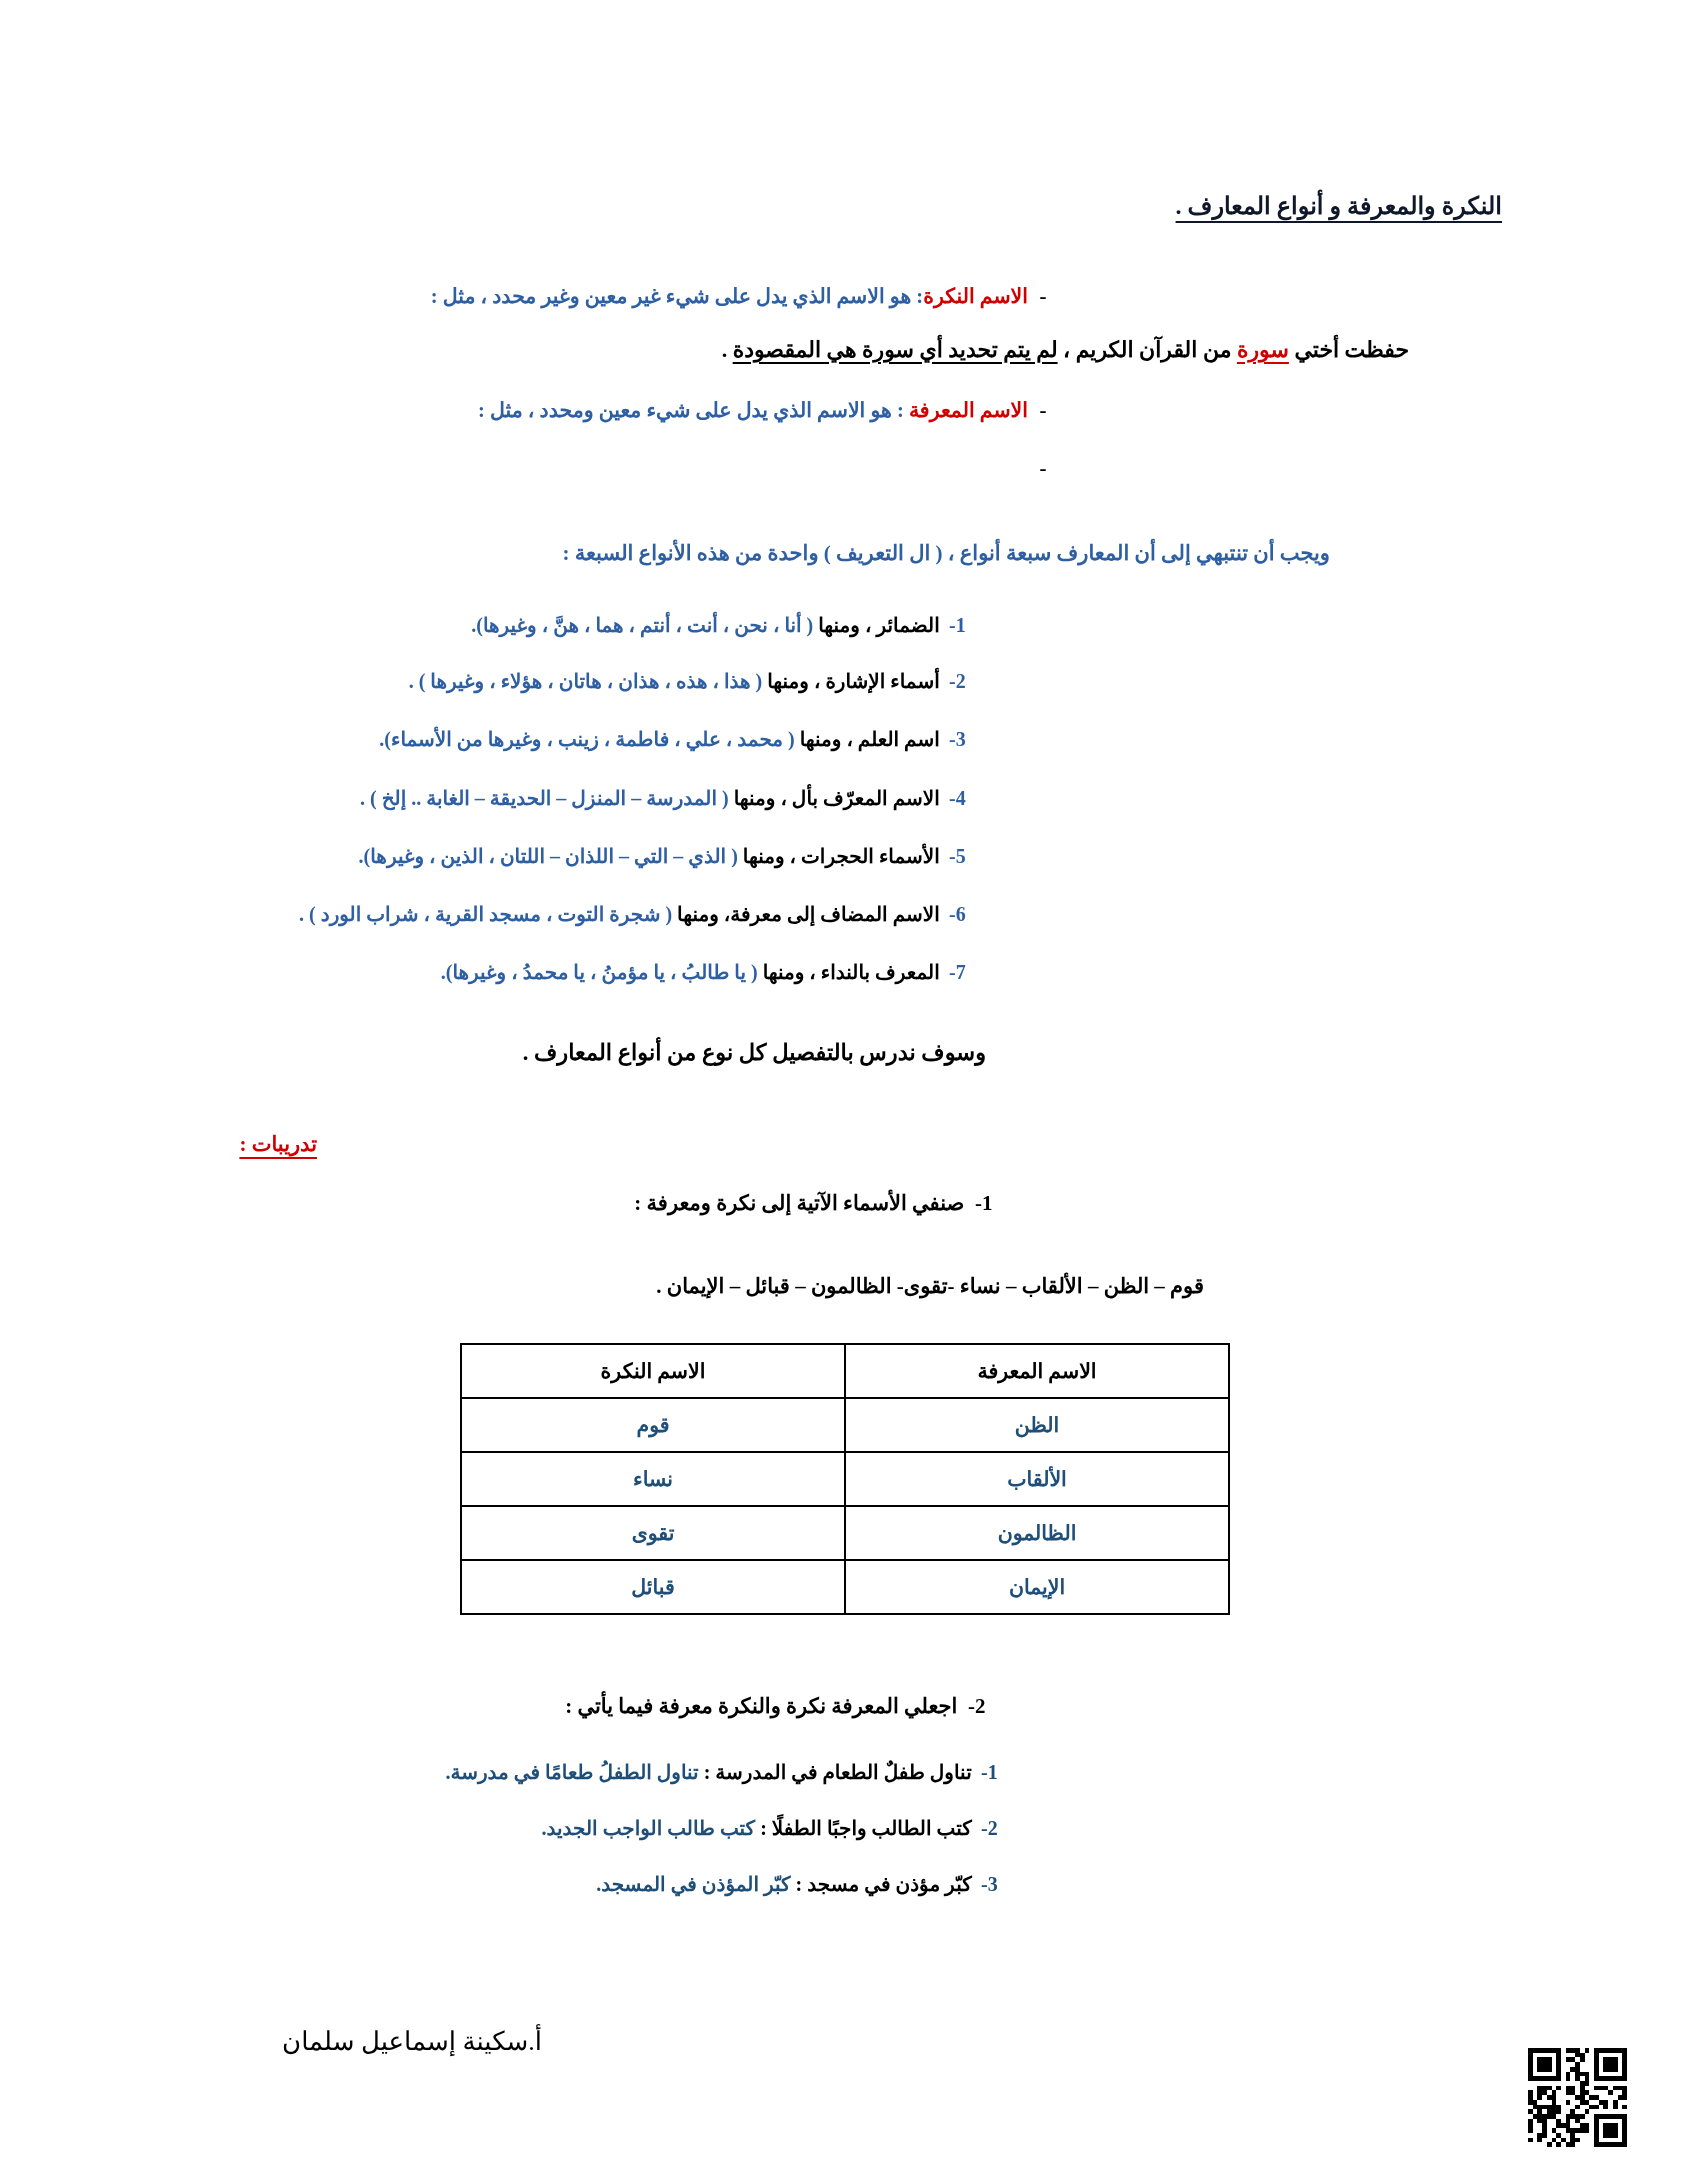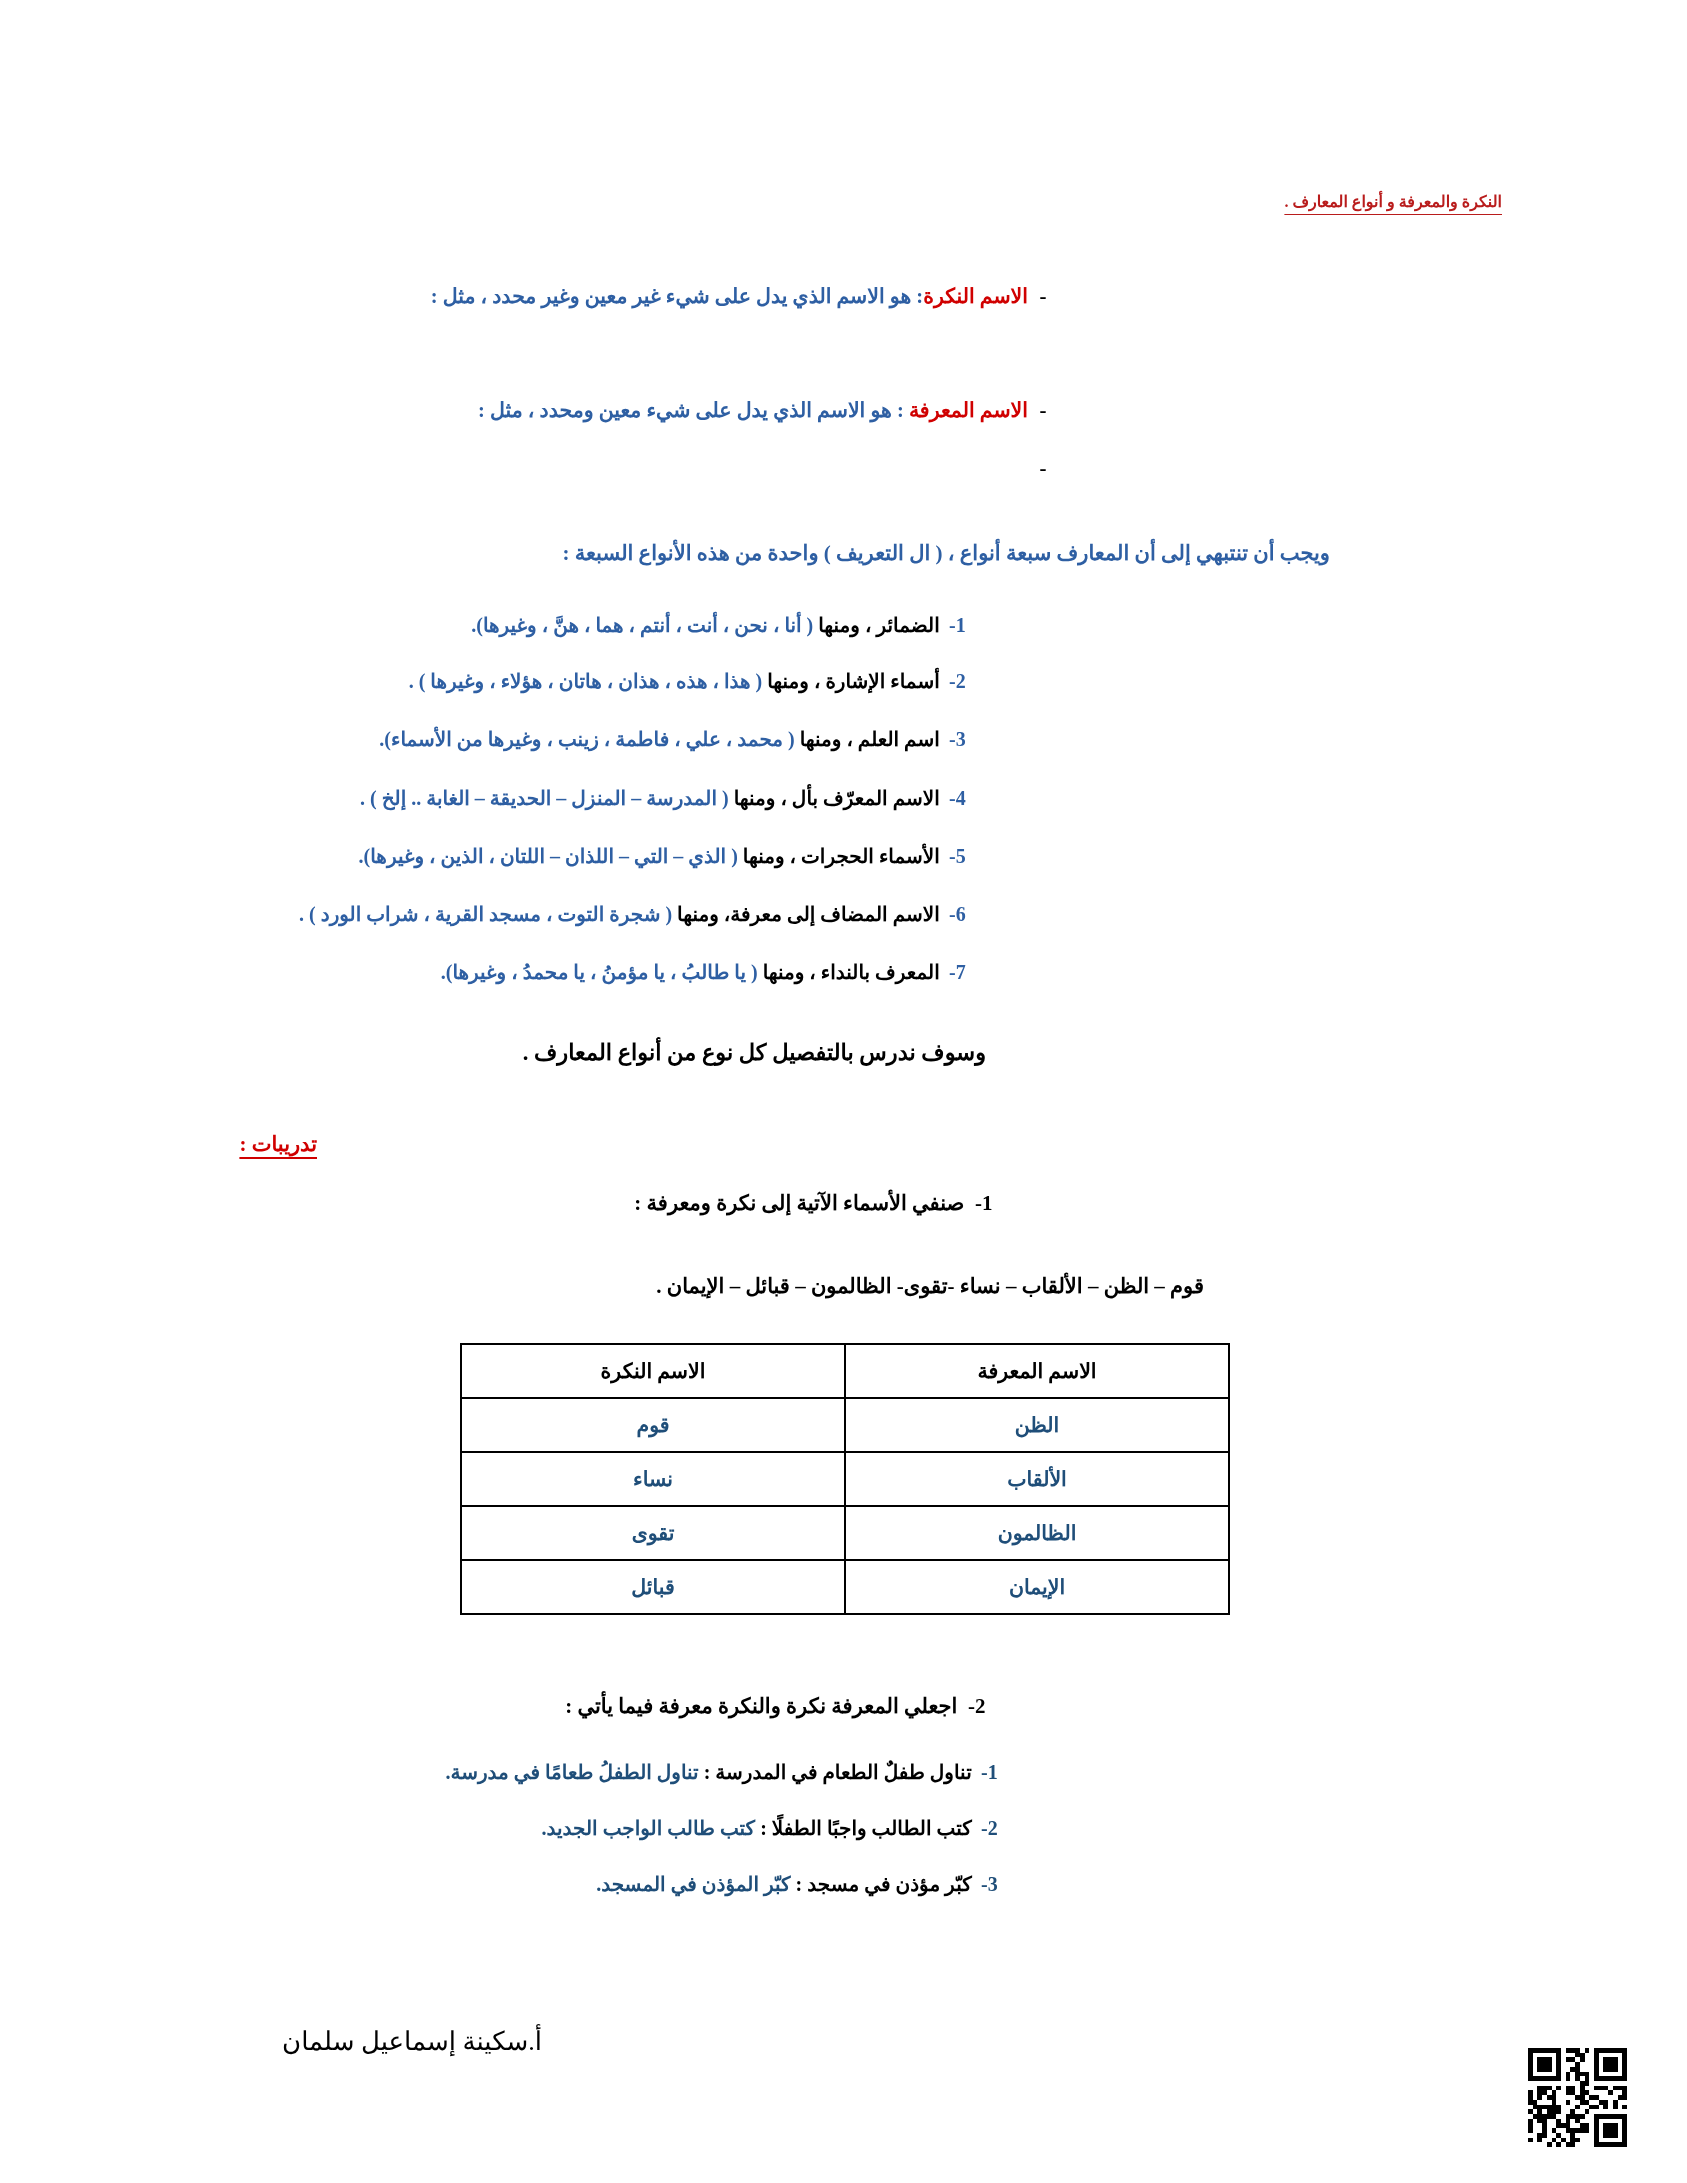--- a/index.html
+++ b/index.html
@@ -22,23 +22,23 @@
     overflow: hidden;
   }
   .red { color: #D00000; }
   .blue { color: #2E5FA3; }
 
   
   .doc-title {
     position: absolute;
     top: 192px;
     right: 185px;
-    font-size: 16px;
-    font-weight: bold;
-    color: #b91c1c;
+    font-size: 24px;
+    font-weight: bold;
+    color: #0f172a;
     text-decoration: underline;
     text-underline-offset: 6.6px;
     letter-spacing: 0px;
   }
 
   
   .bullet-row {
     position: absolute;
     display: flex;
     flex-direction: row;
@@ -230,20 +230,23 @@
 
 <div class="page">
 
   <div class="doc-title">النكرة والمعرفة و أنواع المعارف .</div>
 
   <div class="bullet-row" style="top:283px; right:629px;">
     <span class="dash">-</span>
     <span class="bullet-text"><span class="red">الاسم النكرة</span><span class="blue">: </span><span class="blue">هو الاسم الذي يدل على شيء غير معين وغير محدد ، مثل :</span></span>
   </div>
 
+  <div class="example-line" style="top:336px; right:278px;">
+    <span>حفظت أختي </span><span class="mark">سورة</span><span> من القرآن الكريم ، </span><span class="under">لم يتم تحديد أي سورة هي المقصودة</span><span> .</span>
+  </div>
 
   <div class="bullet-row" style="top:397px; right:629px;">
     <span class="dash">-</span>
     <span class="bullet-text"><span class="red">الاسم المعرفة</span><span class="blue"> : </span><span class="blue">هو الاسم الذي يدل على شيء معين ومحدد ، مثل :</span></span>
   </div>
 
   <div class="bullet-row" style="top:455px; right:629px;">
     <span class="dash">-</span>
   </div>
 

